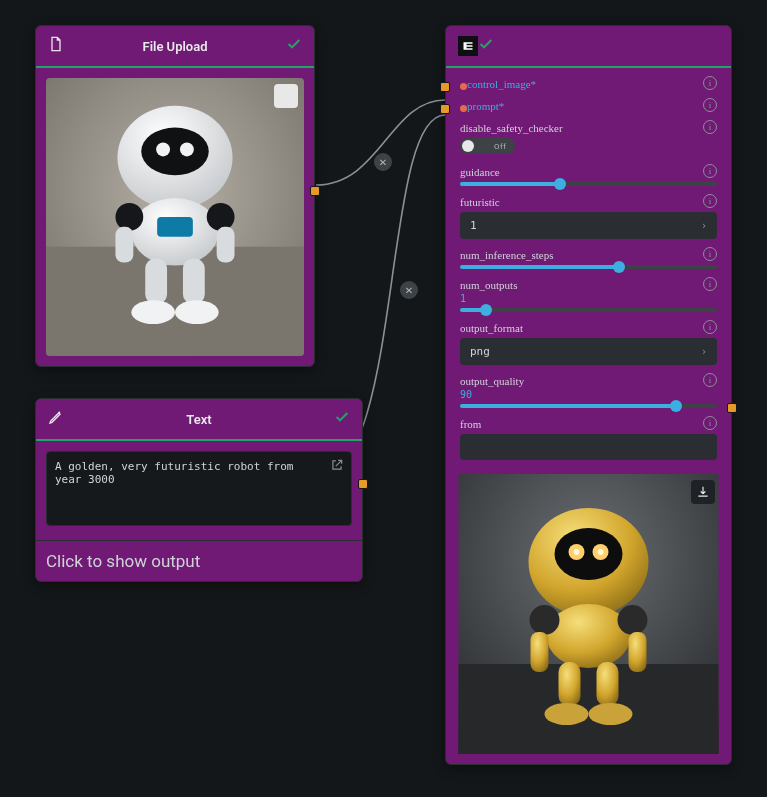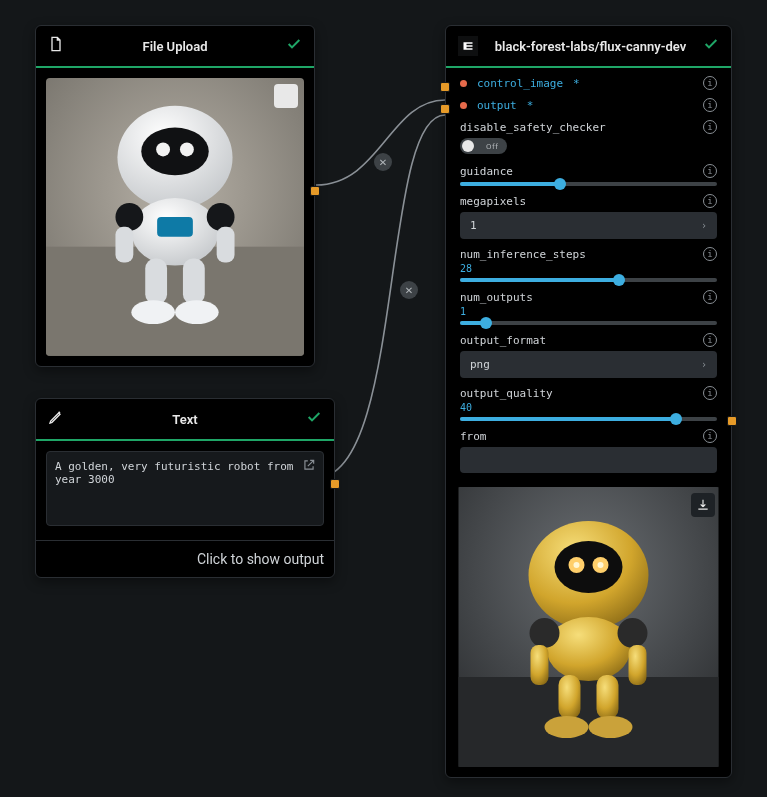--- a/index.html
+++ b/index.html
@@ -18,21 +18,21 @@
   svg.edges { position:absolute; inset:0; width:100%; height:100%; pointer-events:none; }
   .edge-del {
     position:absolute; width:18px; height:18px; border-radius:50%;
     background:#3d4246; color:#b3b8bc; display:flex; align-items:center;
     justify-content:center; font-size:10px; cursor:pointer;
   }
 
   
   .node {
     position:absolute;
-    background:#000000;
+    background:#701a75;
     border:1px solid #2a2e33;
     border-radius:6px;
     box-shadow:0 4px 12px rgba(0,0,0,.4);
   }
   .node-header {
     display:flex; align-items:center; padding:10px 12px;
     border-bottom:2px solid #1fa667;
     position:relative;
   }
   .node-header .title { flex:1; text-align:center; font-size:13px; font-weight:600; }
@@ -53,56 +53,56 @@
   .thumb { width:100%; height:280px; display:block; }
   .dl-btn {
     position:absolute; top:6px; right:6px;
     width:24px; height:24px; border-radius:4px;
     background:#e8e8e8; display:flex; align-items:center; justify-content:center;
     cursor:pointer;
   }
   .dl-btn svg { width:14px; height:14px; fill:#1e2226; }
 
   
-  #n-text { left:35px; top:398px; width:300px; }
+  #n-text { left:35px; top:398px; width:328px; }
   #n-text textarea {
     width:100%; height:75px; resize:none;
     background:#16191c; border:1px solid #2a2e33; border-radius:4px;
     color:#d0d4d8; font-size:11px; padding:8px 26px 8px 8px;
   }
   #n-text .body { padding:10px; position:relative; }
   #n-text .open-ext {
     position:absolute; top:16px; right:18px; width:14px; height:14px;
     cursor:pointer;
   }
   #n-text .open-ext svg { width:14px; height:14px; stroke:#8a9096; fill:none; stroke-width:2;}
   #n-text .footer {
-    border-top:1px solid #2a2e33; padding:10px; text-align:right;
-    font-size:14px; color:#cfd3d7; cursor:pointer;
+    border-top:1px solid #2a2e33; padding:10px; text-align:left;
+    font-size:17px; color:#cfd3d7; cursor:pointer;
   }
 
   
   #n-flux { left:445px; top:25px; width:287px; }
   #n-flux .node-header { border-bottom:2px solid #1fa667; }
   #n-flux .body { padding:4px 0 10px 0; }
   .param-row { position:relative; padding:4px 14px; }
   .param-label {
-    display:flex; align-items:center; gap:10px;
-    font-size:11px; color:#d0d4d8;
+    display:flex; align-items:flex-end; gap:0;
+    font-size:11px; color:#d0d4d8;font-family:Liberation Serif, serif;
   }
   .param-label .info {
     margin-left:auto; width:14px; height:14px; border:1.3px solid #8a9096;
     border-radius:50%; display:flex; align-items:center; justify-content:center;
     font-size:9px; color:#8a9096;
   }
   .dot { width:7px; height:7px; border-radius:50%; background:#e66a4b; }
   .lnk { color:#3daee0; }
   .star { color:#3daee0; }
   .toggle {
-    margin-top:4px; display:inline-flex; align-items:center; gap:12px;
+    margin-top:4px; display:inline-flex; align-items:center; gap:20px;
     background:#3d4246; border-radius:10px; padding:2px 8px 2px 2px;
     cursor:pointer;
   }
   .toggle .knob { width:12px; height:12px; border-radius:50%; background:#e8e8e8; }
   .toggle .state { font-size:8px; color:#b0b4b8; letter-spacing:.5px; }
 
   .val { font-size:10px; color:#3daee0; margin-top:2px; display:block; }
   .slider {
     position:relative; height:4px; background:#3d4246; border-radius:3px;
     margin-top:4px;
@@ -237,21 +237,20 @@
   <div class="port out" style="top:80px"></div>
 </div>
 
 <div id="n-flux" class="node">
   <div class="node-header">
     <span class="rep-logo">
       <svg viewBox="0 0 16 16">
           <path d="M2 3h12v2H6v2h8v2H6v2h8v2H2z"></path>
         </svg>
     </span>
-    <span class="title">black-forest-labs/flux-canny-dev</span>
     <span class="check">
       <svg class="icon" viewBox="0 0 24 24">
           <path d="M4 12l5 5L20 6"></path>
         </svg>
     </span>
   </div>
 
   <div class="body">
     <div class="param-row">
       <div class="param-label mono">
@@ -259,21 +258,21 @@
         <span class="lnk">control_image</span>
         <span class="star">*</span>
         <span class="info">i</span>
       </div>
       <div class="port in" style="top:10px"></div>
     </div>
 
     <div class="param-row">
       <div class="param-label mono">
         <span class="dot"></span>
-        <span class="lnk">output</span>
+        <span class="lnk">prompt</span>
         <span class="star">*</span>
         <span class="info">i</span>
       </div>
       <div class="port in" style="top:10px"></div>
     </div>
 
     <div class="param-row">
       <div class="param-label mono">
         <span>disable_safety_checker</span>
         <span class="info">i</span>
@@ -290,35 +289,34 @@
         <span class="info">i</span>
       </div>
       <div class="slider">
         <div class="fill" style="width:39%"></div>
           <div class="thumb" style="left:39%"></div>
       </div>
     </div>
 
     <div class="param-row">
       <div class="param-label mono">
-        <span>megapixels</span>
+        <span>futuristic</span>
         <span class="info">i</span>
       </div>
       <div class="select mono">
         <span>1</span>
         <span class="chev">›</span>
       </div>
     </div>
 
     <div class="param-row">
       <div class="param-label mono">
         <span>num_inference_steps</span>
         <span class="info">i</span>
       </div>
-      <span class="val mono">28</span>
       <div class="slider">
         <div class="fill" style="width:62%"></div>
           <div class="thumb" style="left:62%"></div>
       </div>
     </div>
 
     <div class="param-row">
       <div class="param-label mono">
         <span>num_outputs</span>
         <span class="info">i</span>
@@ -339,21 +337,21 @@
         <span>png</span>
         <span class="chev">›</span>
       </div>
     </div>
 
     <div class="param-row">
       <div class="param-label mono">
         <span>output_quality</span>
         <span class="info">i</span>
       </div>
-      <span class="val mono">40</span>
+      <span class="val mono">90</span>
       <div class="slider">
         <div class="fill" style="width:84%"></div>
           <div class="thumb" style="left:84%"></div>
       </div>
       <div class="port out" style="top:34px"></div>
     </div>
 
     <div class="param-row">
       <div class="param-label mono">
         <span>from</span>

